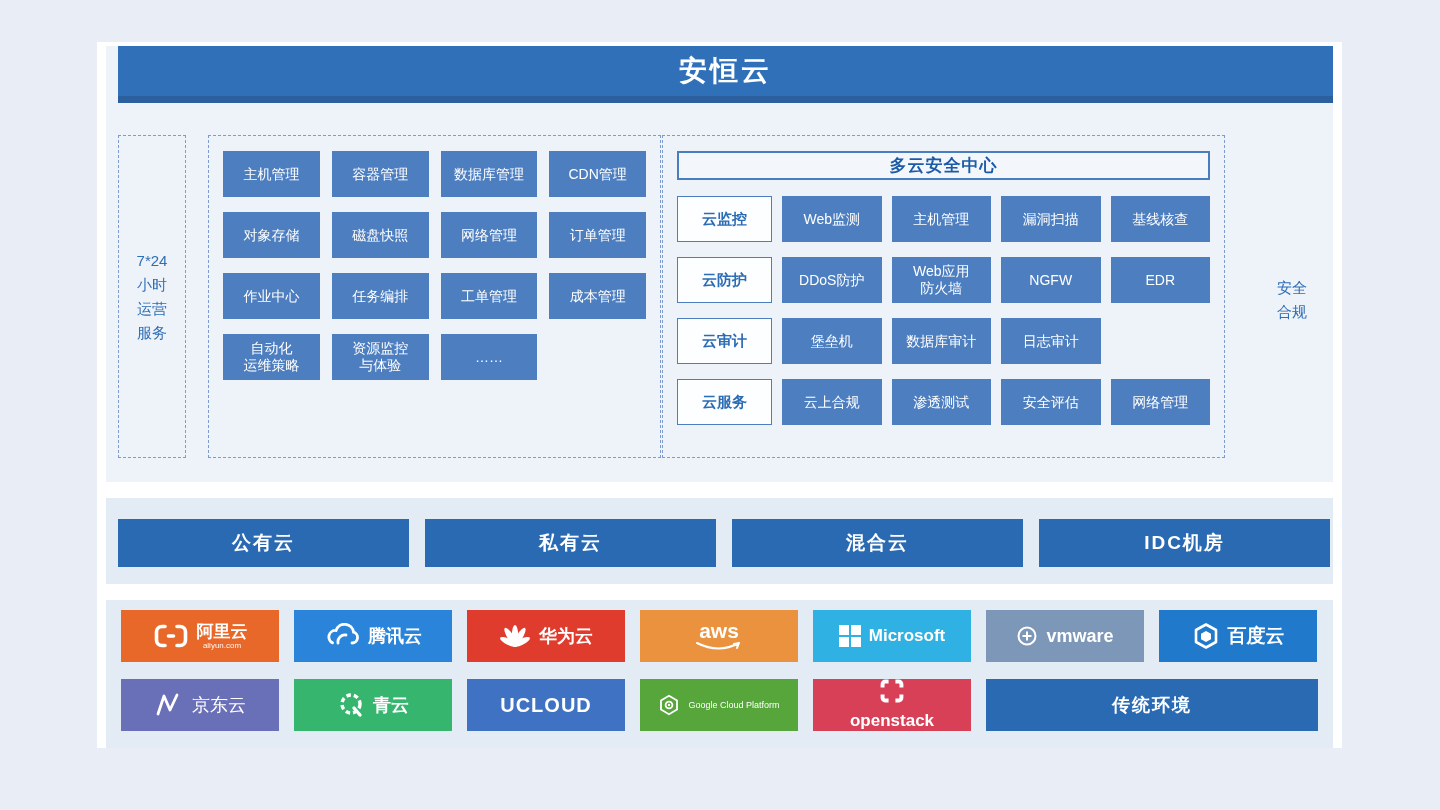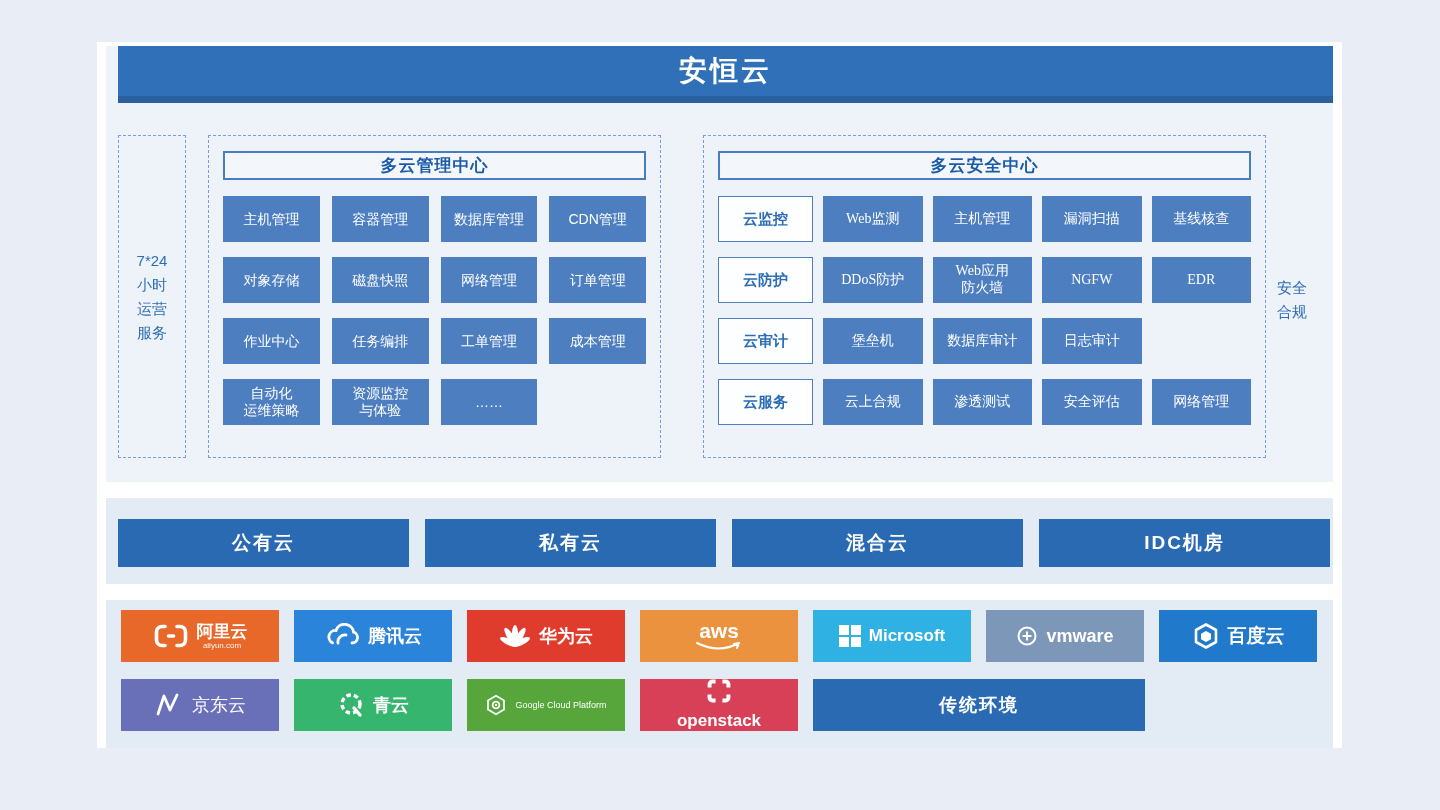--- a/index.html
+++ b/index.html
@@ -18,21 +18,21 @@
     color:#fff;font-size:28px;font-weight:bold;letter-spacing:3px;
   }
   .dashed{border:1px dashed #7b9cd0;box-sizing:border-box;position:absolute;}
   .ops-box{
     left:12px;top:89px;width:68px;height:323px;
     display:flex;flex-direction:column;align-items:center;justify-content:center;
     color:#2e6eb5;font-size:15px;line-height:24px;text-align:center;
   }
   .panel{top:89px;height:323px;padding:15px 14px;box-sizing:border-box;}
   .panel-mgmt{left:102px;width:453px;}
-  .panel-sec{left:597px;width:563px;font-family:Liberation Serif, serif;}
+  .panel-sec{left:556px;width:563px;}
   .panel-header{
     height:25px;border:2px solid #4a7cc0;background:#f3f7fc;
     display:flex;align-items:center;justify-content:center;
     color:#1b5ba7;font-size:17px;font-weight:bold;letter-spacing:1px;margin-bottom:16px;
   }
   .grid{display:grid;row-gap:15px;}
   .grid-mgmt{grid-template-columns:repeat(4,1fr);column-gap:12px;}
   .grid-sec{grid-template-columns:95px repeat(4,1fr);column-gap:10px;}
   .cell{
     height:46px;background:#4d7ec0;color:#fff;font-size:14px;
@@ -95,21 +95,20 @@
     <header class="banner">安恒云</header>
 
     <div class="dashed ops-box">
       <span>7*24</span>
       <span>小时</span>
       <span>运营</span>
       <span>服务</span>
     </div>
 
     <div class="dashed panel panel-mgmt">
-      <div class="panel-header">多云管理中心</div>
       <div class="grid grid-mgmt">
         <div class="cell">主机管理</div>
         <div class="cell">容器管理</div>
         <div class="cell">数据库管理</div>
         <div class="cell">CDN管理</div>
         <div class="cell">对象存储</div>
         <div class="cell">磁盘快照</div>
         <div class="cell">网络管理</div>
         <div class="cell">订单管理</div>
         <div class="cell">作业中心</div>
@@ -254,20 +253,23 @@
       <div class="tile" style="background-color: rgb(54, 181, 110);">
         <svg class="vicon" width="28" height="28" viewBox="0 0 28 28">
           <g fill="none" stroke="#fff" stroke-width="3.4">
             <circle cx="14" cy="13" r="9" stroke-dasharray="4.5 3"></circle>
             <path d="M17 17 L23 24" stroke-linecap="round"></path>
           </g>
         </svg>
         <span class="vname bold">青云</span>
       </div>
 
+      <div class="tile" style="background-color: rgb(63, 114, 194);">
+        <span class="ucloud-word">UCLOUD</span>
+      </div>
 
       <div class="tile" style="background-color: rgb(87, 166, 60);">
         <svg class="vicon" width="22" height="22" viewBox="0 0 22 22">
           <g fill="none" stroke="#fff" stroke-width="1.8">
             <path d="M11 1.8 L19 6.4 V15.6 L11 20.2 L3 15.6 V6.4 Z"></path>
             <circle cx="11" cy="11" r="3.4"></circle>
             <circle cx="11" cy="11" r="1.2" fill="#fff" stroke="none"></circle>
           </g>
         </svg>
         <span class="gcp-word">Google Cloud Platform</span>

